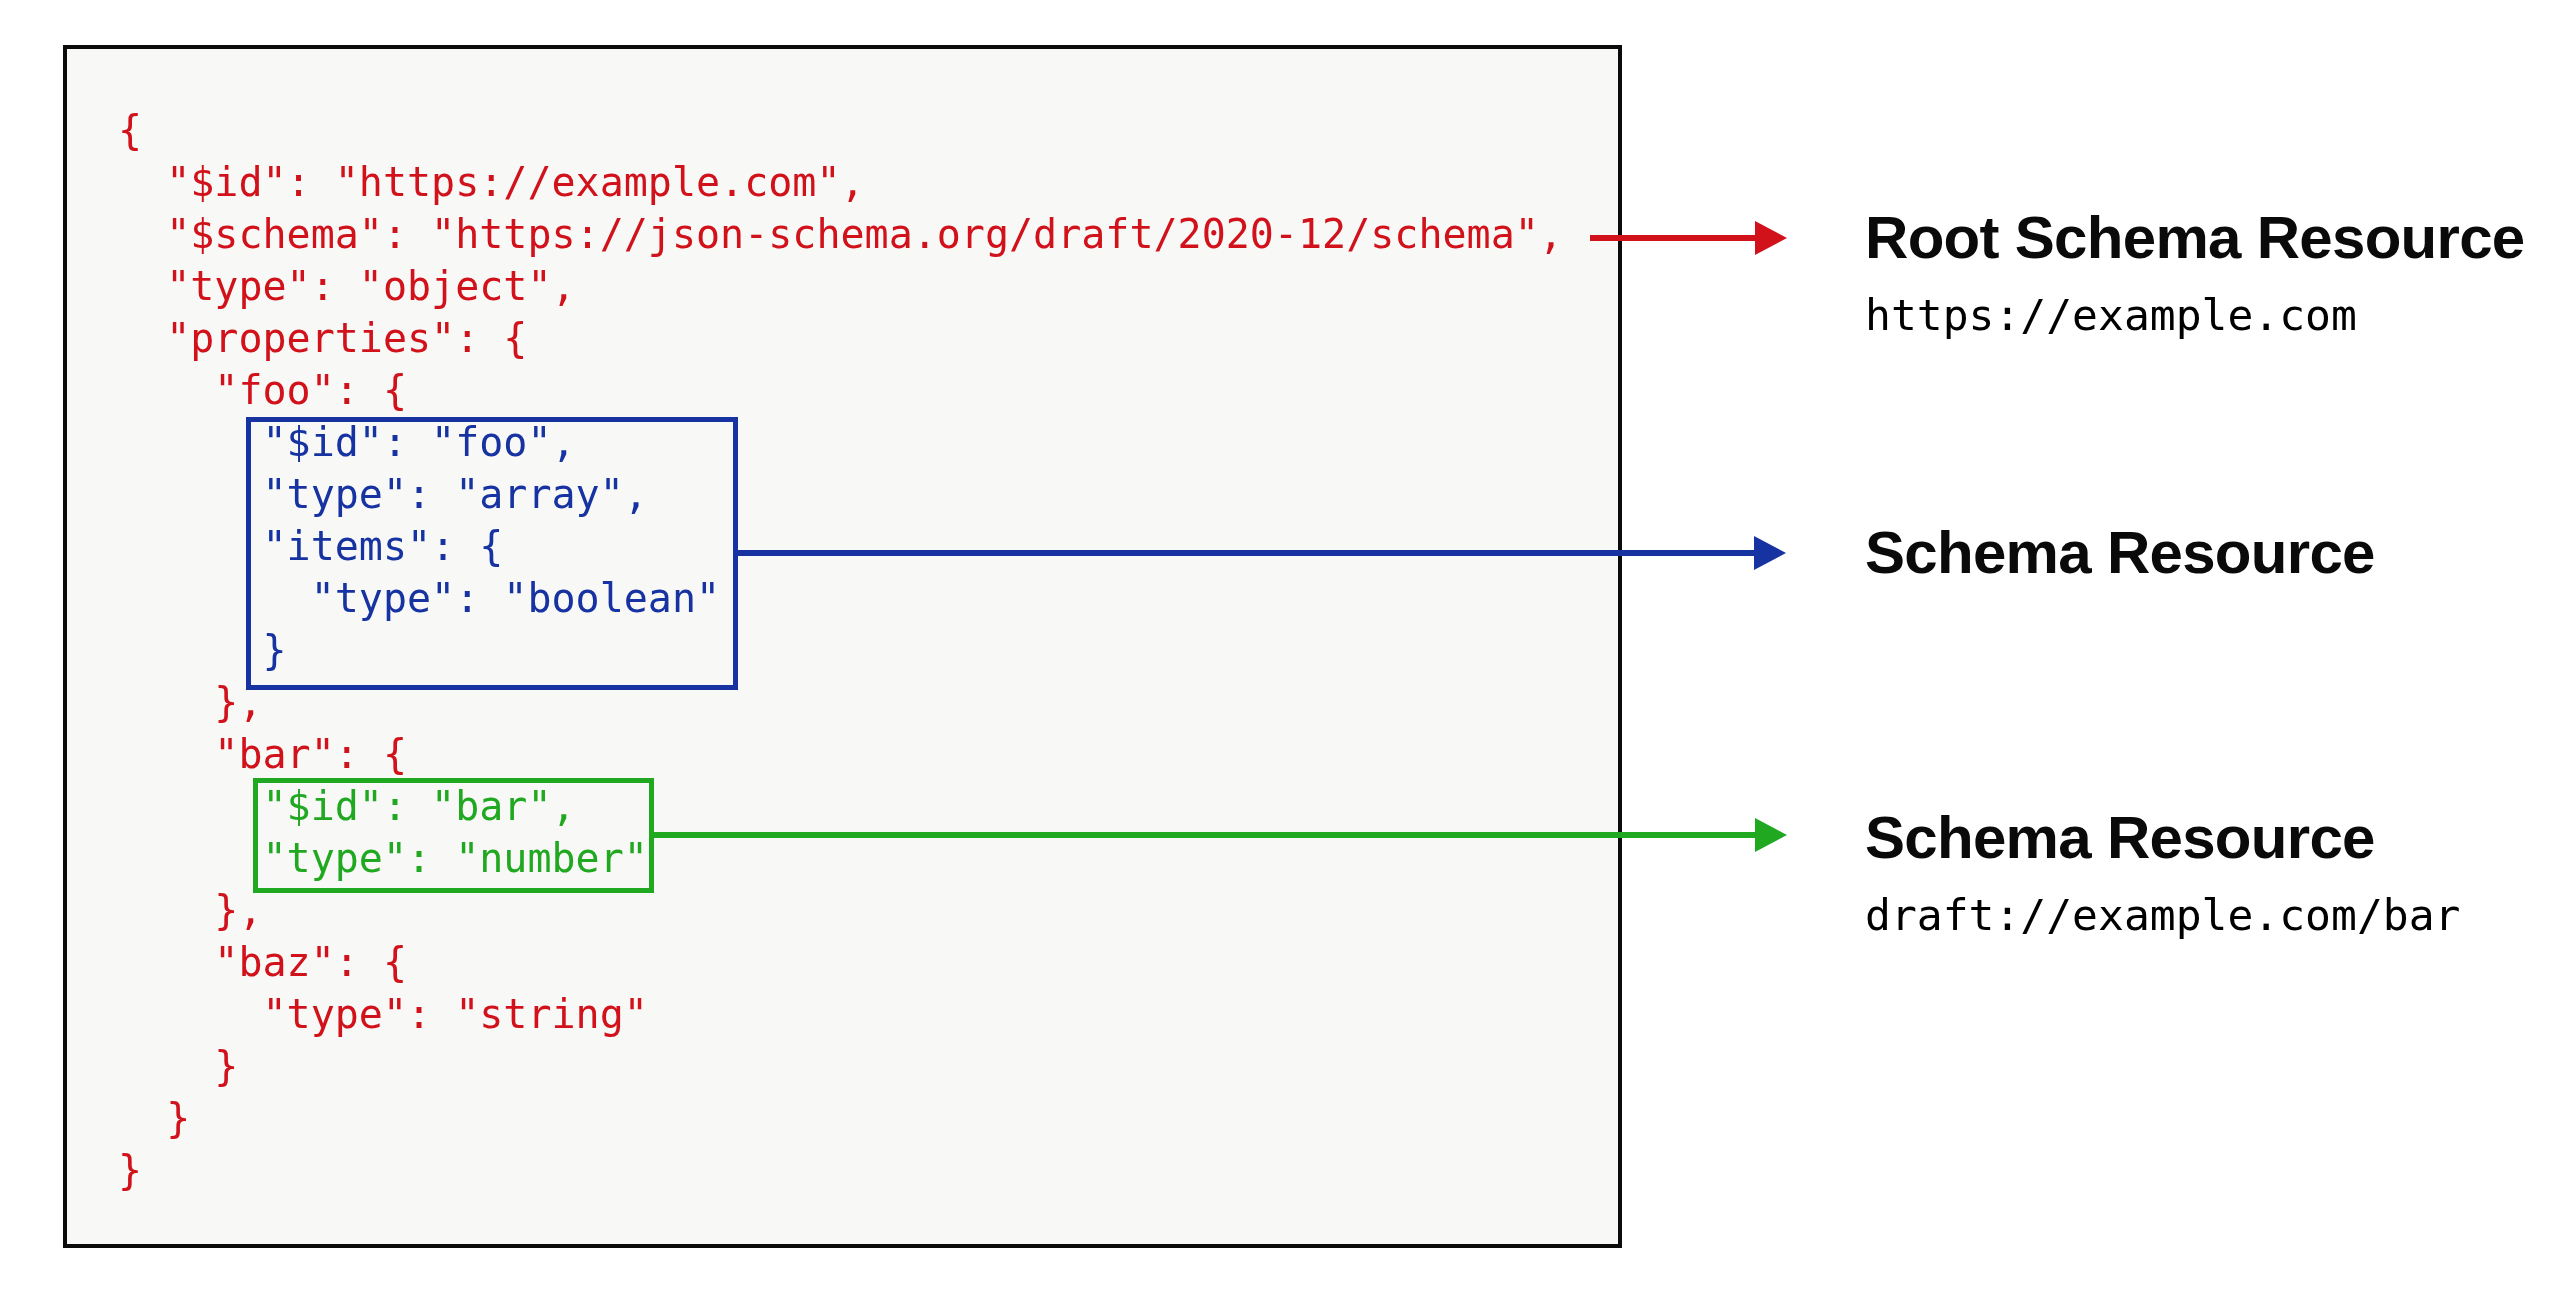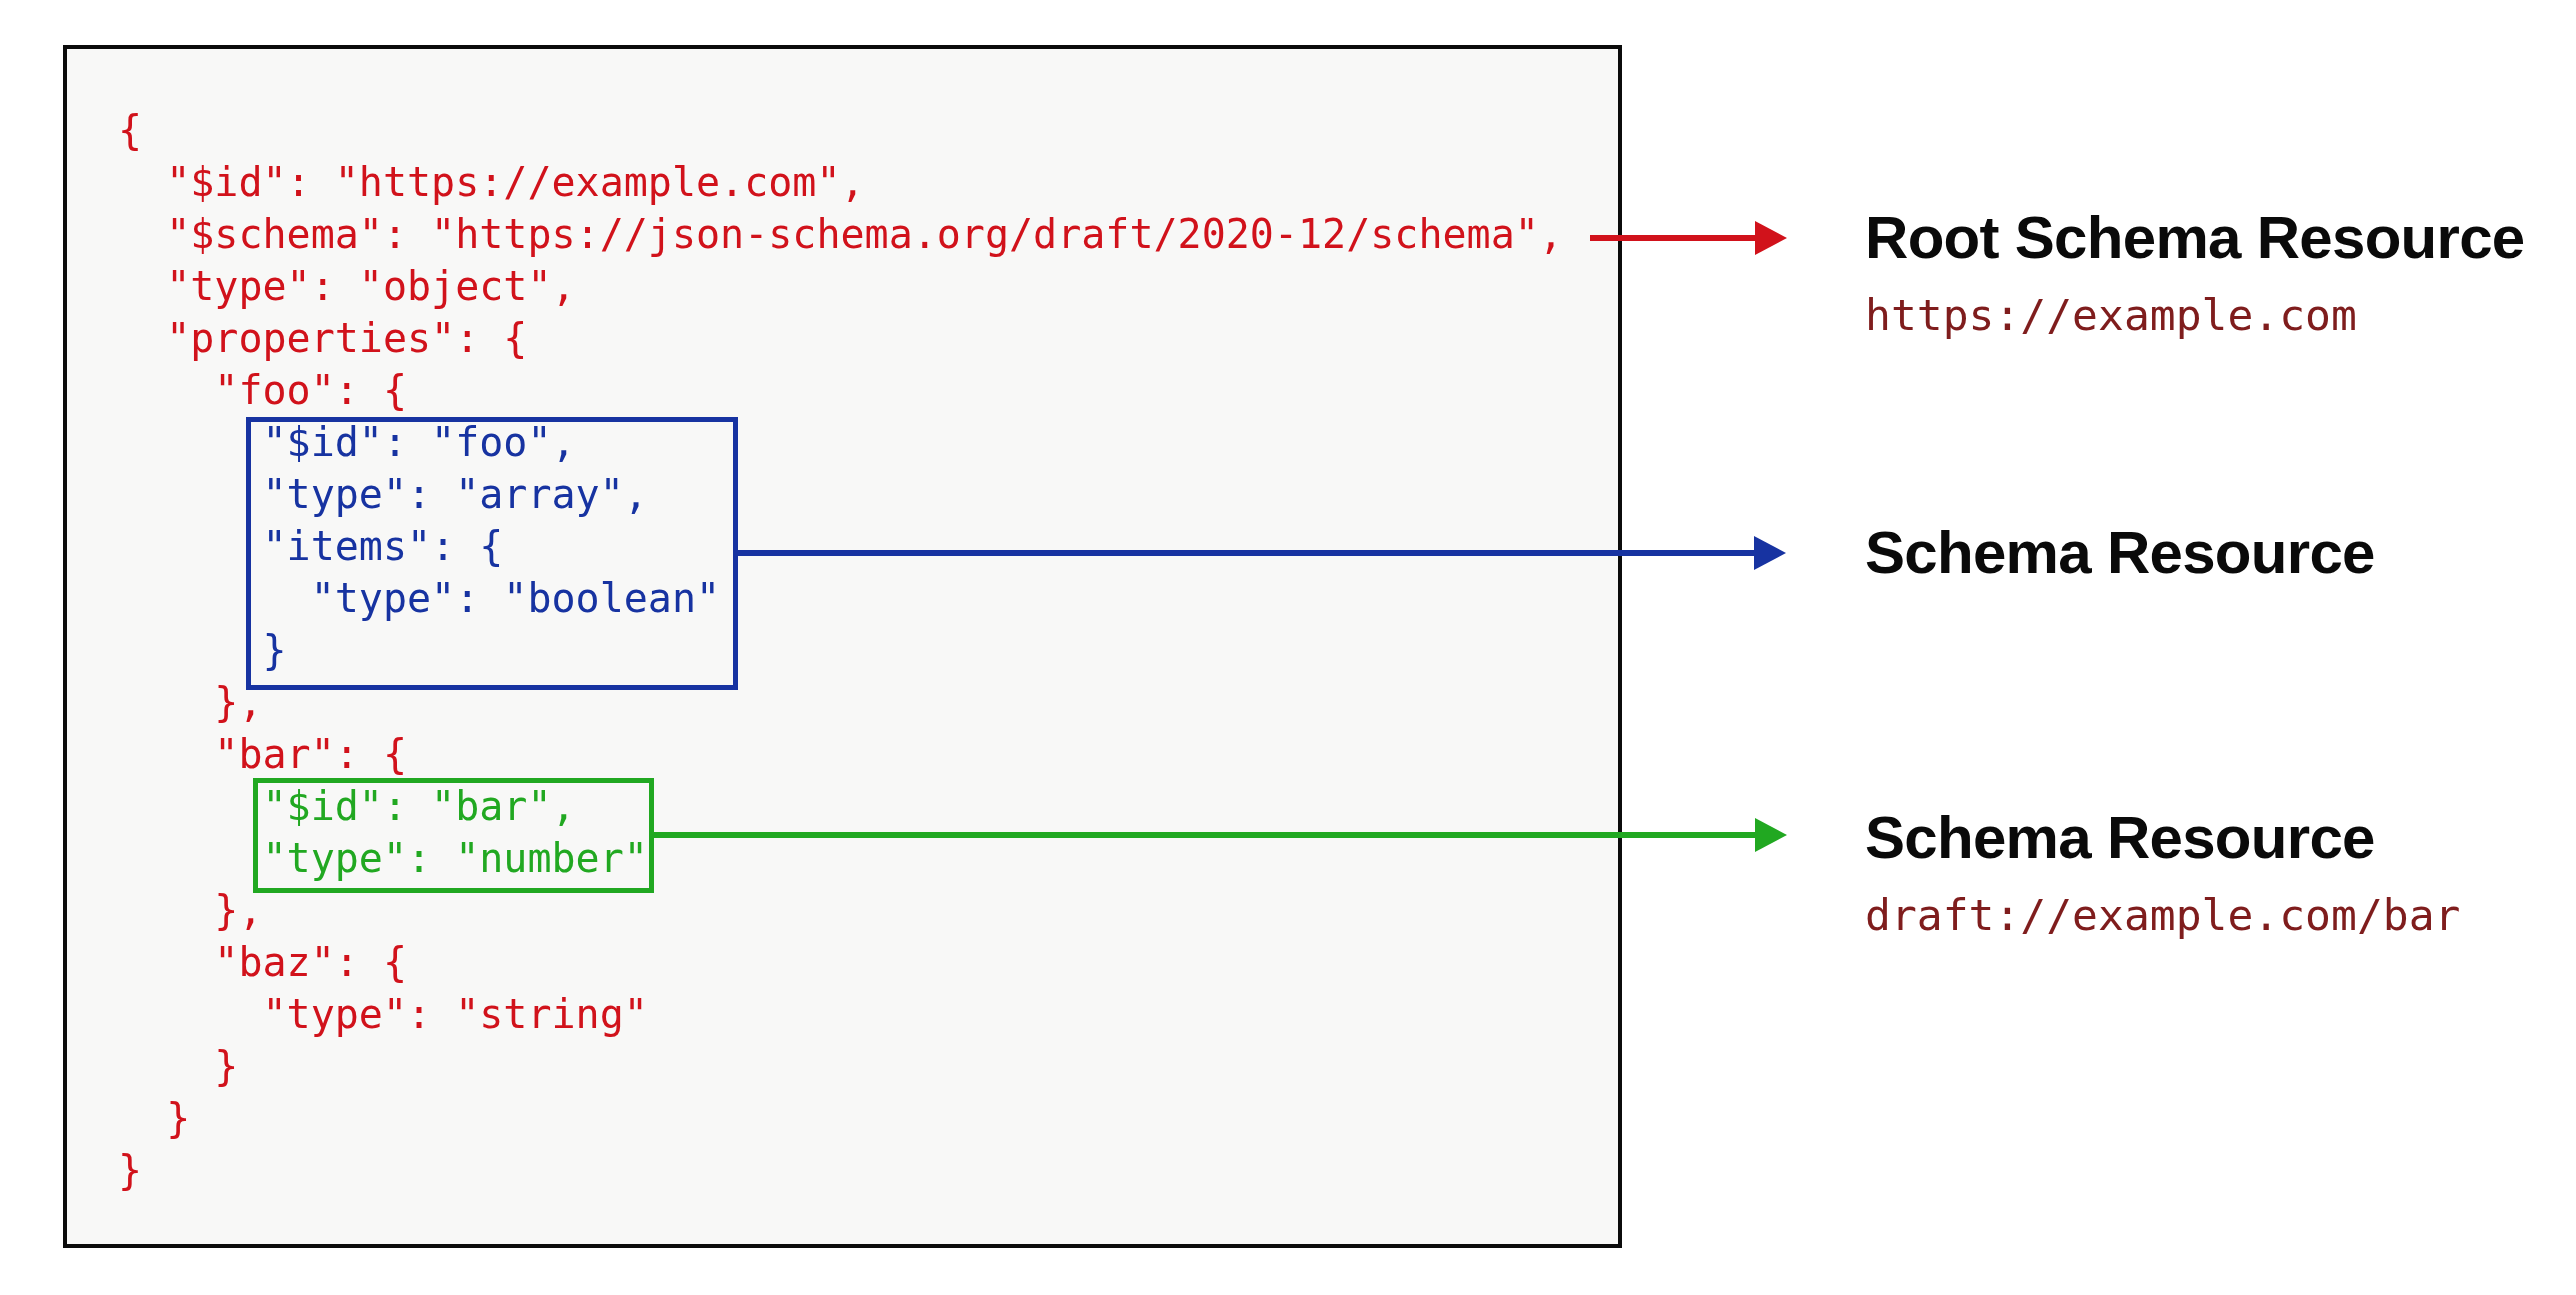--- a/index.html
+++ b/index.html
@@ -90,21 +90,21 @@
     line-height: 60px;
     color: var(--text);
     letter-spacing: -0.7px;
     white-space: nowrap;
   }
   .annotation-url {
     margin-top: 26px;
     font-family: "DejaVu Sans Mono", "Liberation Mono", monospace;
     font-size: 43px;
     line-height: 43px;
-    color: #7f1d1d;
+    color: #000000;
     white-space: nowrap;
   }
 </style>
 </head>
 <body>
 
 <div class="stage">
 
   <div class="code-panel">
     <div class="json-code">

